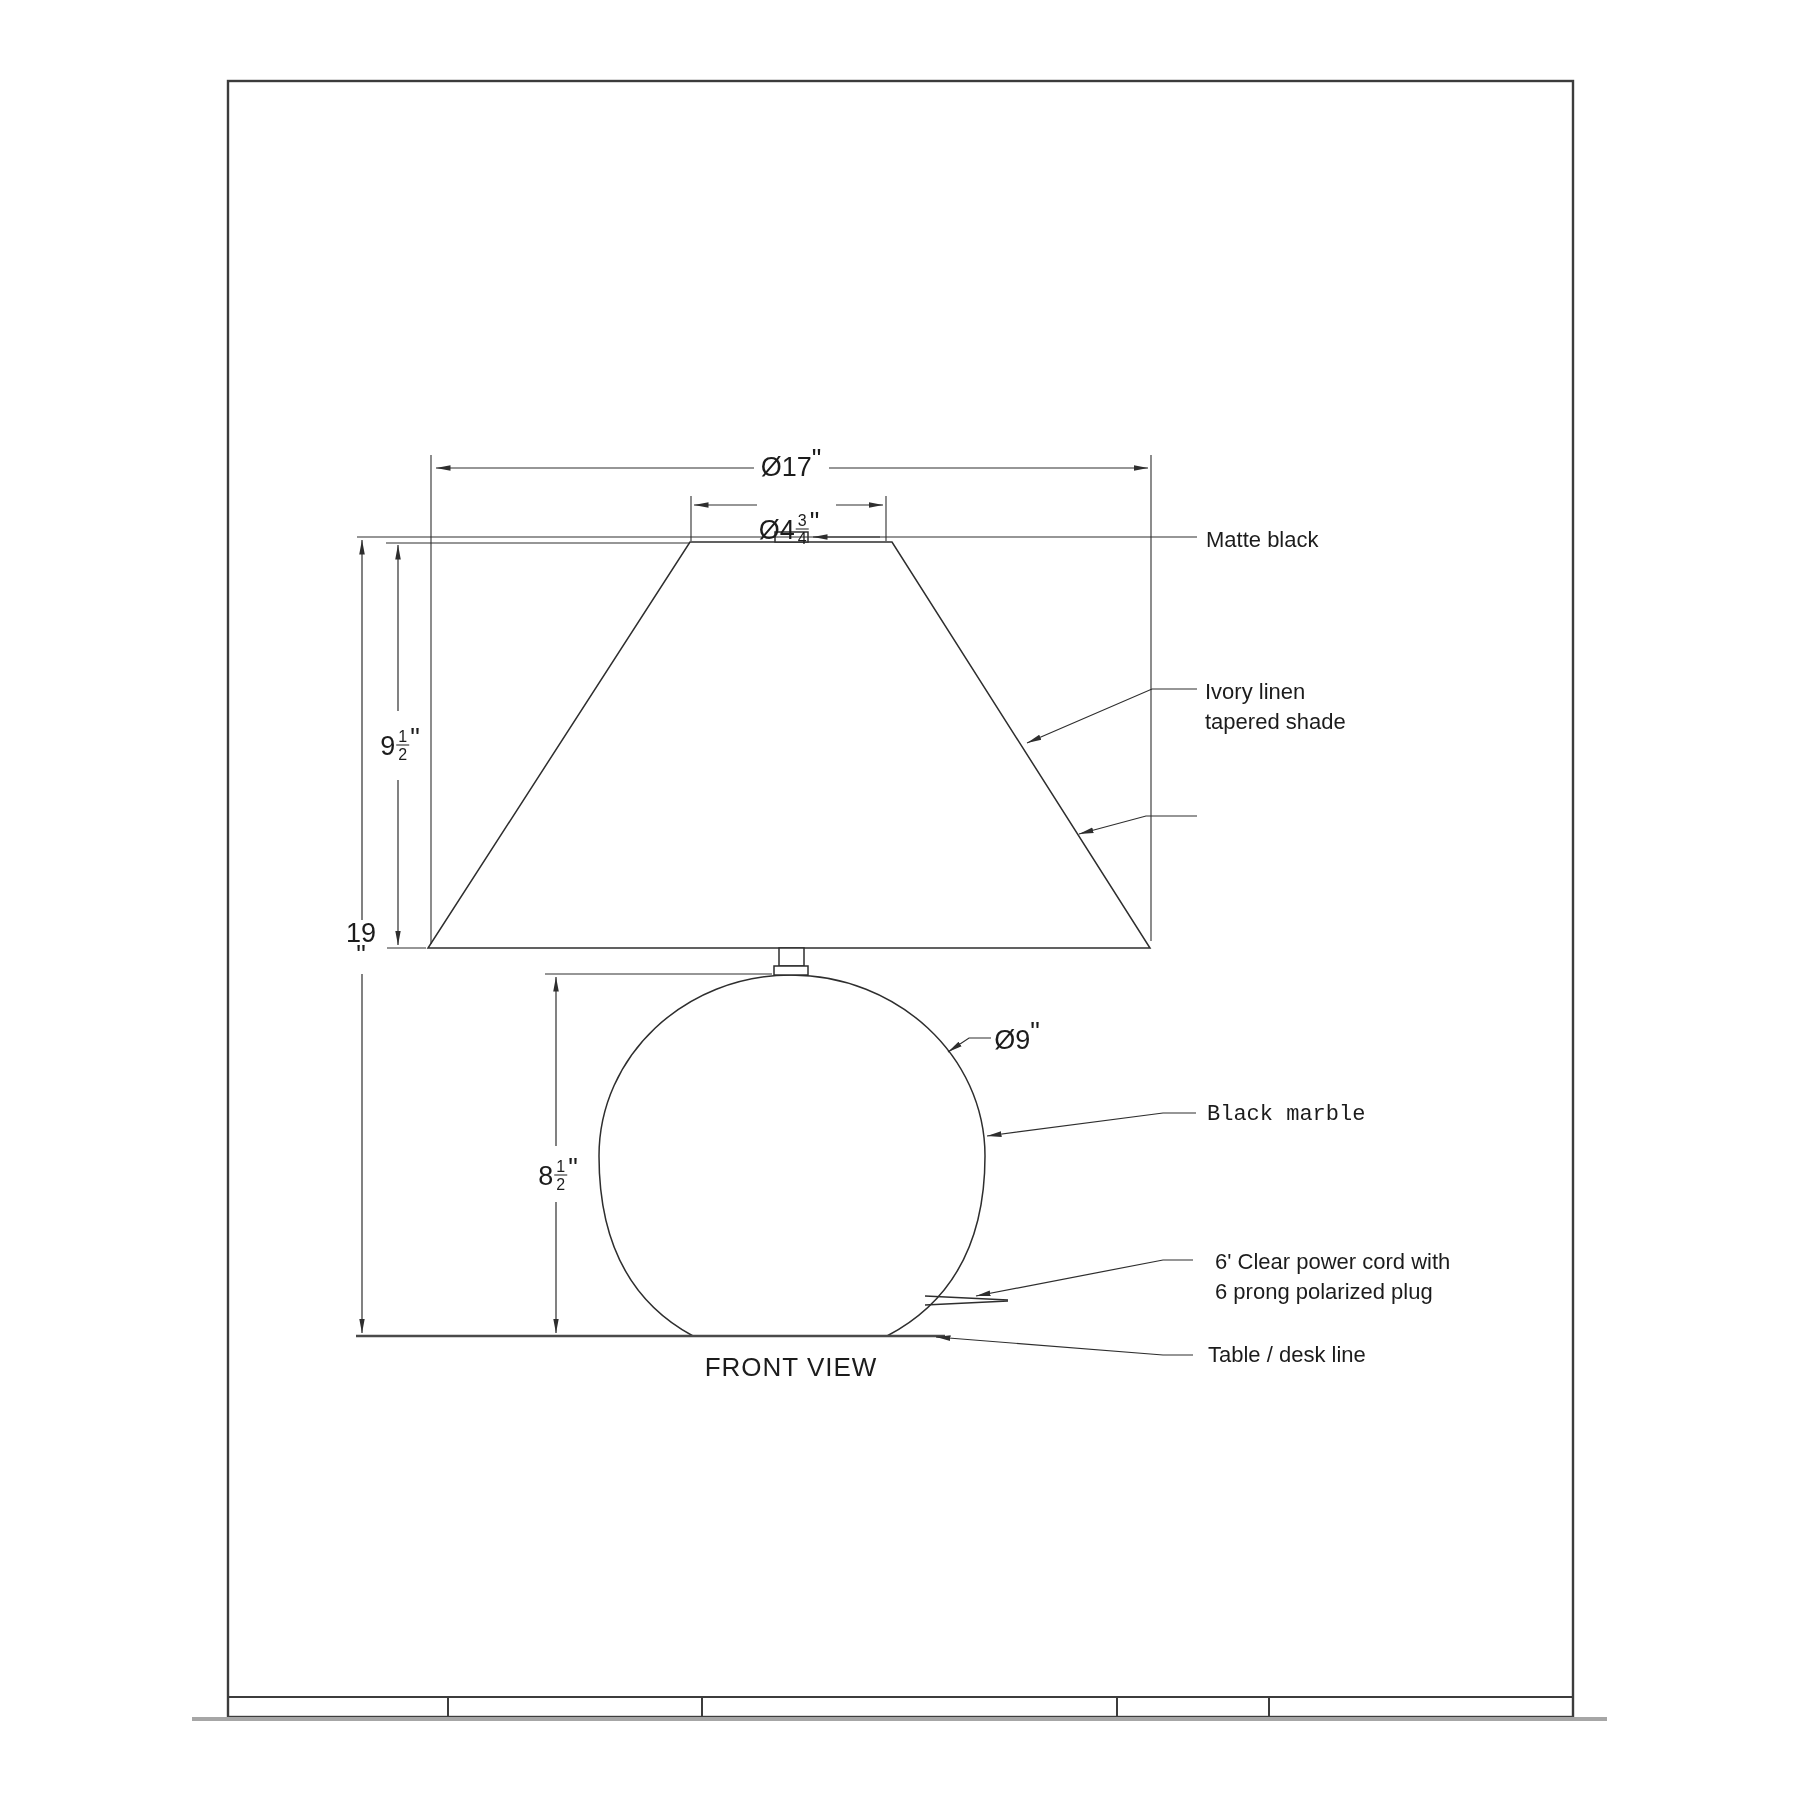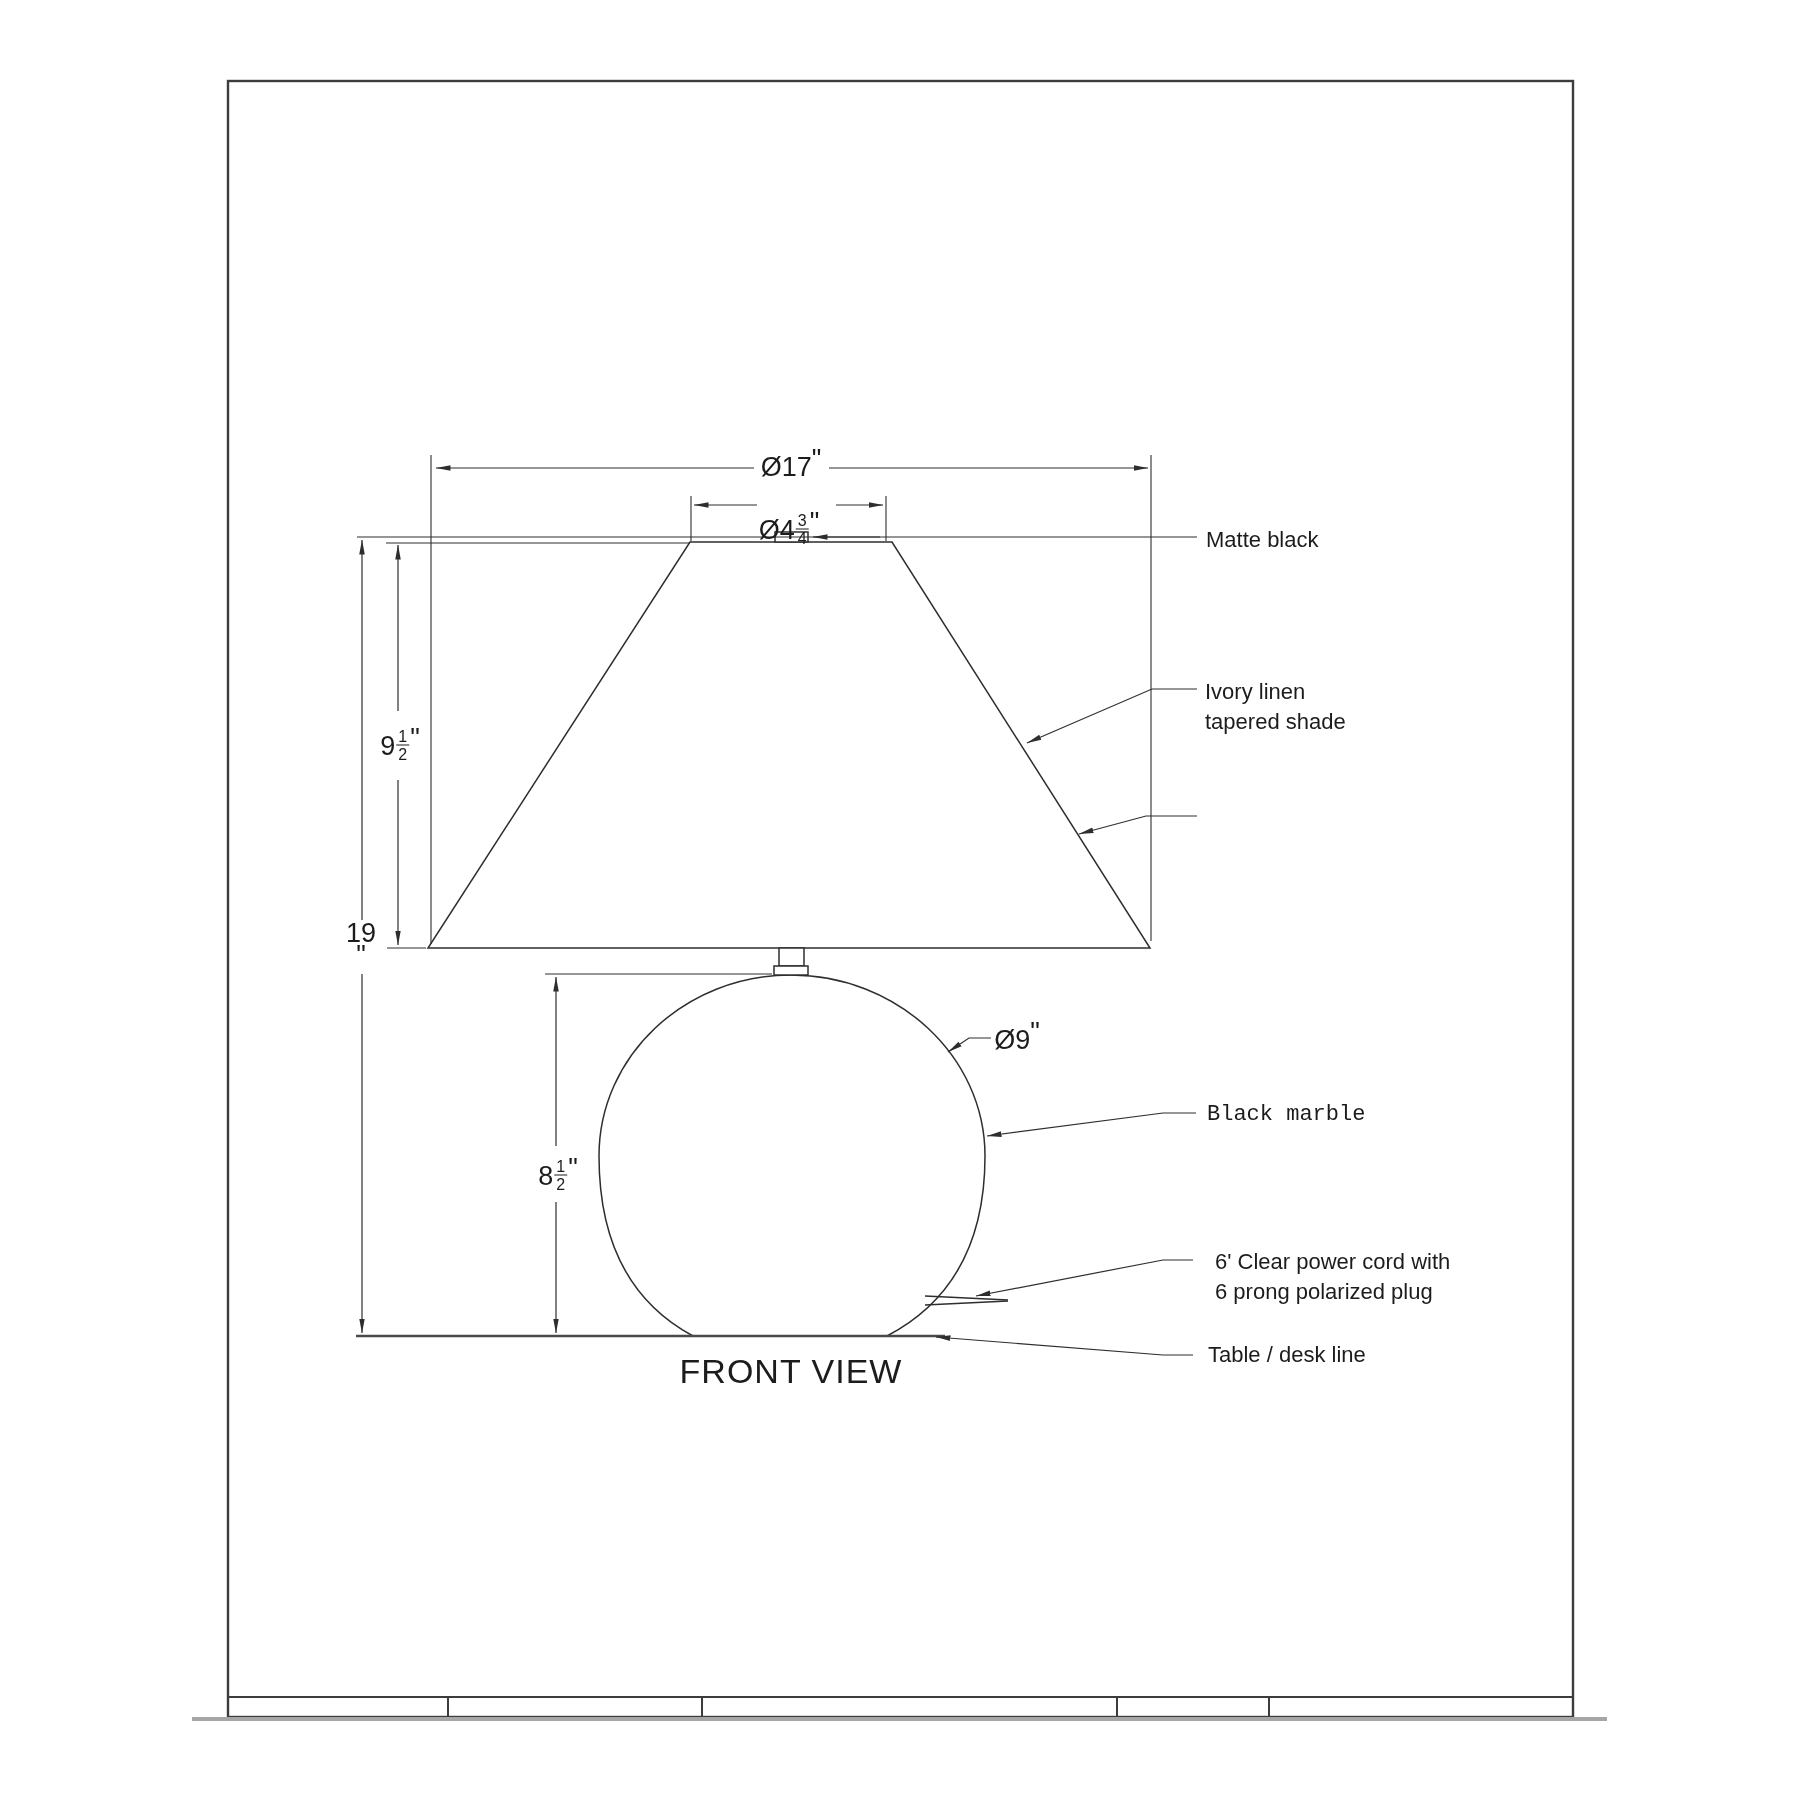--- a/index.html
+++ b/index.html
@@ -8,21 +8,21 @@
   svg.linework{position:absolute;left:0;top:0;}
   .lbl{position:absolute;font-size:22px;line-height:30px;white-space:nowrap;color:var(--text,#1c1c1c);}
   .bulb{line-height:28.2px;}
   .dim{position:absolute;font-size:27px;line-height:30px;white-space:nowrap;
        transform:translate(-50%,-50%);display:flex;align-items:center;}
   .frac{display:inline-flex;flex-direction:column;align-items:center;font-size:16px;line-height:17px;
         margin:0 1px;vertical-align:middle;}
   .frac i{font-style:normal;padding:0 2px;}
   .frac i:first-child{border-bottom:1.6px solid var(--text,#1c1c1c);}
   .q{transform:translateY(-0.28em);display:inline-block;}
-  .front{position:absolute;font-size:34px;letter-spacing:1px;transform:translateX(-50%);}
+  .front{position:absolute;font-size:26px;letter-spacing:1px;transform:translateX(-50%);}
 </style>
 </head>
 <body>
 
 <div class="canvas">
 
   <svg class="linework" width="1800" height="1800" viewBox="0 0 1800 1800">
     <defs>
       <marker id="arr" markerUnits="userSpaceOnUse" markerWidth="16" markerHeight="8" refX="14.5" refY="4" orient="auto">
         <path d="M0,1.2 L14.5,4 L0,6.8 Z" fill="#2e2e2e"></path>

